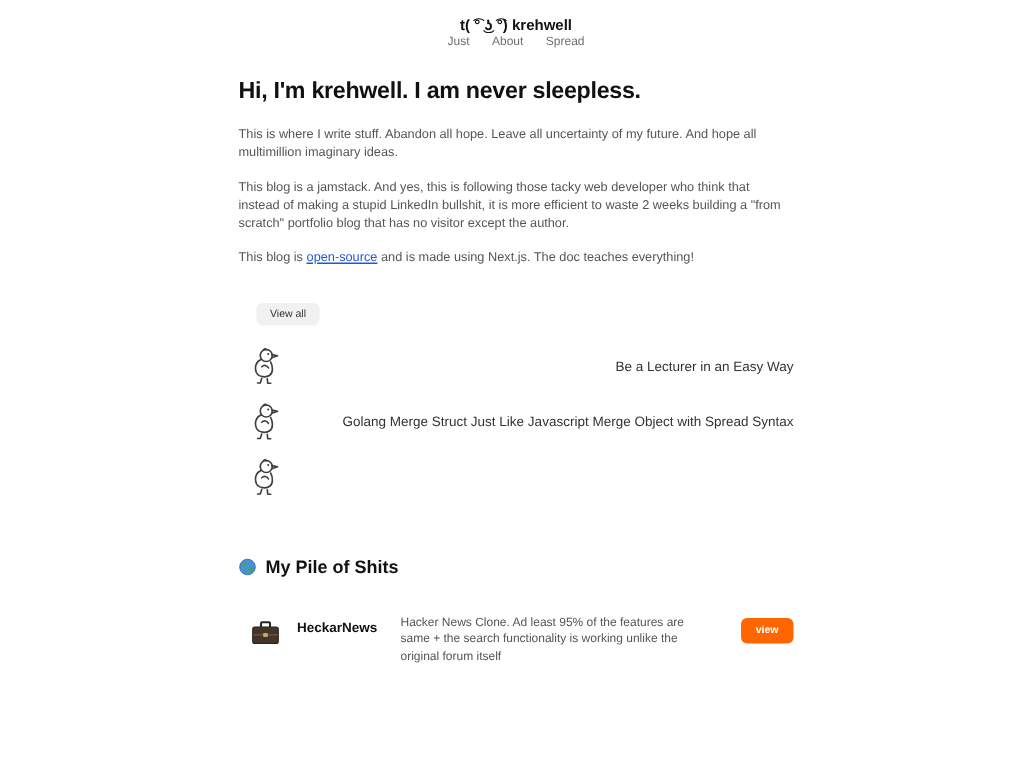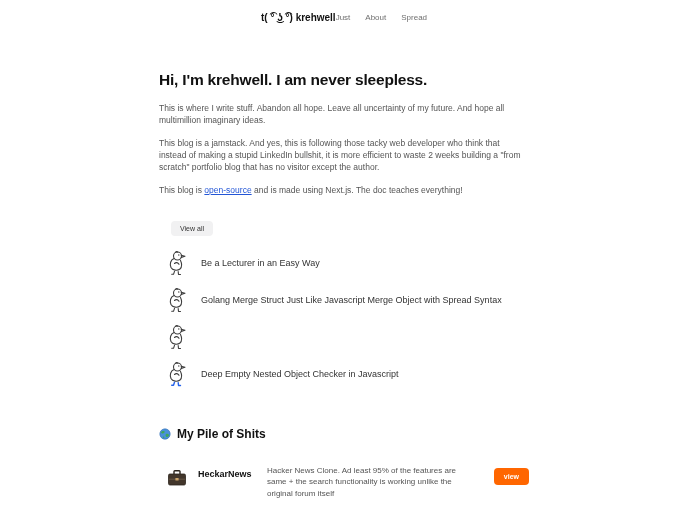--- a/index.html
+++ b/index.html
@@ -6,44 +6,44 @@
   html, body { margin: 0; padding: 0; }
   body {
     width: 688px; height: 512px; overflow: hidden;
     background: #ffffff;
     font-family: "Liberation Sans", sans-serif;
     color: #1a1a1a;
   }
   .container { width: 370px; margin: 0 auto; }
 
   
-  .site-header { padding-top: 12px; display: flex; justify-content: center; align-items: center; }
+  .site-header { padding-top: 12px; display: flex; justify-content: center; align-items: center; flex-direction: column; }
   .logo { font-weight: bold; font-size: 10px; color: #111; cursor: pointer; white-space: nowrap; }
   .nav { display: flex; gap: 15px; }
   .nav a { color: #6f6f6f; font-size: 8px; text-decoration: none; }
 
   
-  h1.page-title { font-size: 15.5px; margin: 48px 0 0; letter-spacing: -0.2px; color: #111; }
+  h1.page-title { font-size: 15.5px; margin: 20px 0 0; letter-spacing: -0.2px; color: #111; }
   .para { font-size: 8.5px; color: #555; line-height: 1.45; margin: 10px 0 0; }
   .para:first-of-type { margin-top: 13px; }
   .inline-link { color: #2356d6; cursor: pointer; }
 
   
   .section-head { display: flex; align-items: center; margin-top: 25px; }
   .section-head h2 { font-size: 12px; margin: 0; display: flex; align-items: center; gap: 6px; color: #111; }
   .section-icon { display: inline-flex; width: 12px; height: 12px; }
   .view-all-btn {
     margin-left: 12px; background: #f1f1f2; border: none; border-radius: 4px;
     padding: 4px 9px; font-size: 7px; color: #333; cursor: pointer;
     font-family: "Liberation Sans", sans-serif;
   }
 
   
   .posts { list-style: none; margin: 14px 0 0; padding: 0 0 0 8px; }
-  .post { display: flex; align-items: center; gap: 14px; height: 26px; margin-bottom: 11px; cursor: pointer; }
+  .post { display: flex; align-items: center; gap: 14px; height: 26px; margin-bottom: 11px; cursor: pointer; justify-content: space-between; }
   .post-icon { width: 20px; height: 26px; flex: 0 0 auto; display: inline-flex; }
   .post-icon svg { width: 20px; height: 26px; }
   .post-title { font-size: 9px; color: #333; }
   .duck { fill: none; stroke: #3f3f3f; stroke-width: 1.1; stroke-linecap: round; stroke-linejoin: round; }
   .post:nth-child(4) .feet { stroke: #2563eb; stroke-width: 1.4; }
 
   
   .projects-head { margin-top: 40px; }
   .project-row { display: flex; align-items: flex-start; gap: 11px; margin-top: 24px; padding-left: 8px; }
   .project-icon { width: 20px; height: 20px; flex: 0 0 auto; margin-top: 2px; }
@@ -122,36 +122,20 @@
               <circle cx="10.5" cy="6" r="4"></circle>
               <path d="M14.3 5.4 L18 6.2 L14.2 7.5"></path>
               <path d="M7 8.6 C3.5 10 2.5 14 4 17.5 C5.5 20.5 10.5 21 13 19 C15.3 17.2 14.8 13 13.5 10.4"></path>
               <path d="M7.5 13.5 c1.5 -1.5 3.5 -1 4.5 0.8"></path>
               <path class="feet" d="M7.5 21.3 l-1 3 h-1.8 M11.2 21.6 l0.3 2.9 h2"></path>
             </g>
             <circle cx="11.8" cy="5" r="0.7" fill="#3f3f3f"></circle>
           </svg>
         </span>
       </li>
-      <li class="post">
-        <span class="post-icon">
-          <svg viewBox="0 0 20 26">
-            <g class="duck">
-              <path d="M8.5 2.4 q1.2 -1.6 2.2 -0.3"></path>
-              <circle cx="10.5" cy="6" r="4"></circle>
-              <path d="M14.3 5.4 L18 6.2 L14.2 7.5"></path>
-              <path d="M7 8.6 C3.5 10 2.5 14 4 17.5 C5.5 20.5 10.5 21 13 19 C15.3 17.2 14.8 13 13.5 10.4"></path>
-              <path d="M7.5 13.5 c1.5 -1.5 3.5 -1 4.5 0.8"></path>
-              <path class="feet" d="M7.5 21.3 l-1 3 h-1.8 M11.2 21.6 l0.3 2.9 h2"></path>
-            </g>
-            <circle cx="11.8" cy="5" r="0.7" fill="#3f3f3f"></circle>
-          </svg>
-        </span>
-        <span class="post-title">Deep Empty Nested Object Checker in Javascript</span>
-      </li>
     </ul>
 
     <div class="section-head projects-head">
       <h2>
         <span class="section-icon">
           <svg viewBox="0 0 12 12" width="12" height="12">
             <circle cx="6" cy="6" r="5.2" fill="#4a90d9" stroke="#2e6db3" stroke-width="0.6"></circle>
             <path d="M2 4.2 C3 2.8 4.8 2.6 5.6 3.4 C6.2 4 5.2 5 4.2 5.4 C3.2 5.8 2.2 5.2 2 4.2 Z" fill="#3fa65a"></path>
             <path d="M6.8 6.2 C7.8 5.6 9.4 5.8 10 6.8 C10.3 7.8 9 9.2 7.8 9 C6.8 8.8 6.2 7 6.8 6.2 Z" fill="#3fa65a"></path>
             <path d="M4 8.6 C4.6 8.2 5.4 8.4 5.5 9.1 C5.6 9.7 4.8 10.2 4.2 9.9 C3.7 9.6 3.7 9 4 8.6 Z" fill="#3fa65a"></path>

